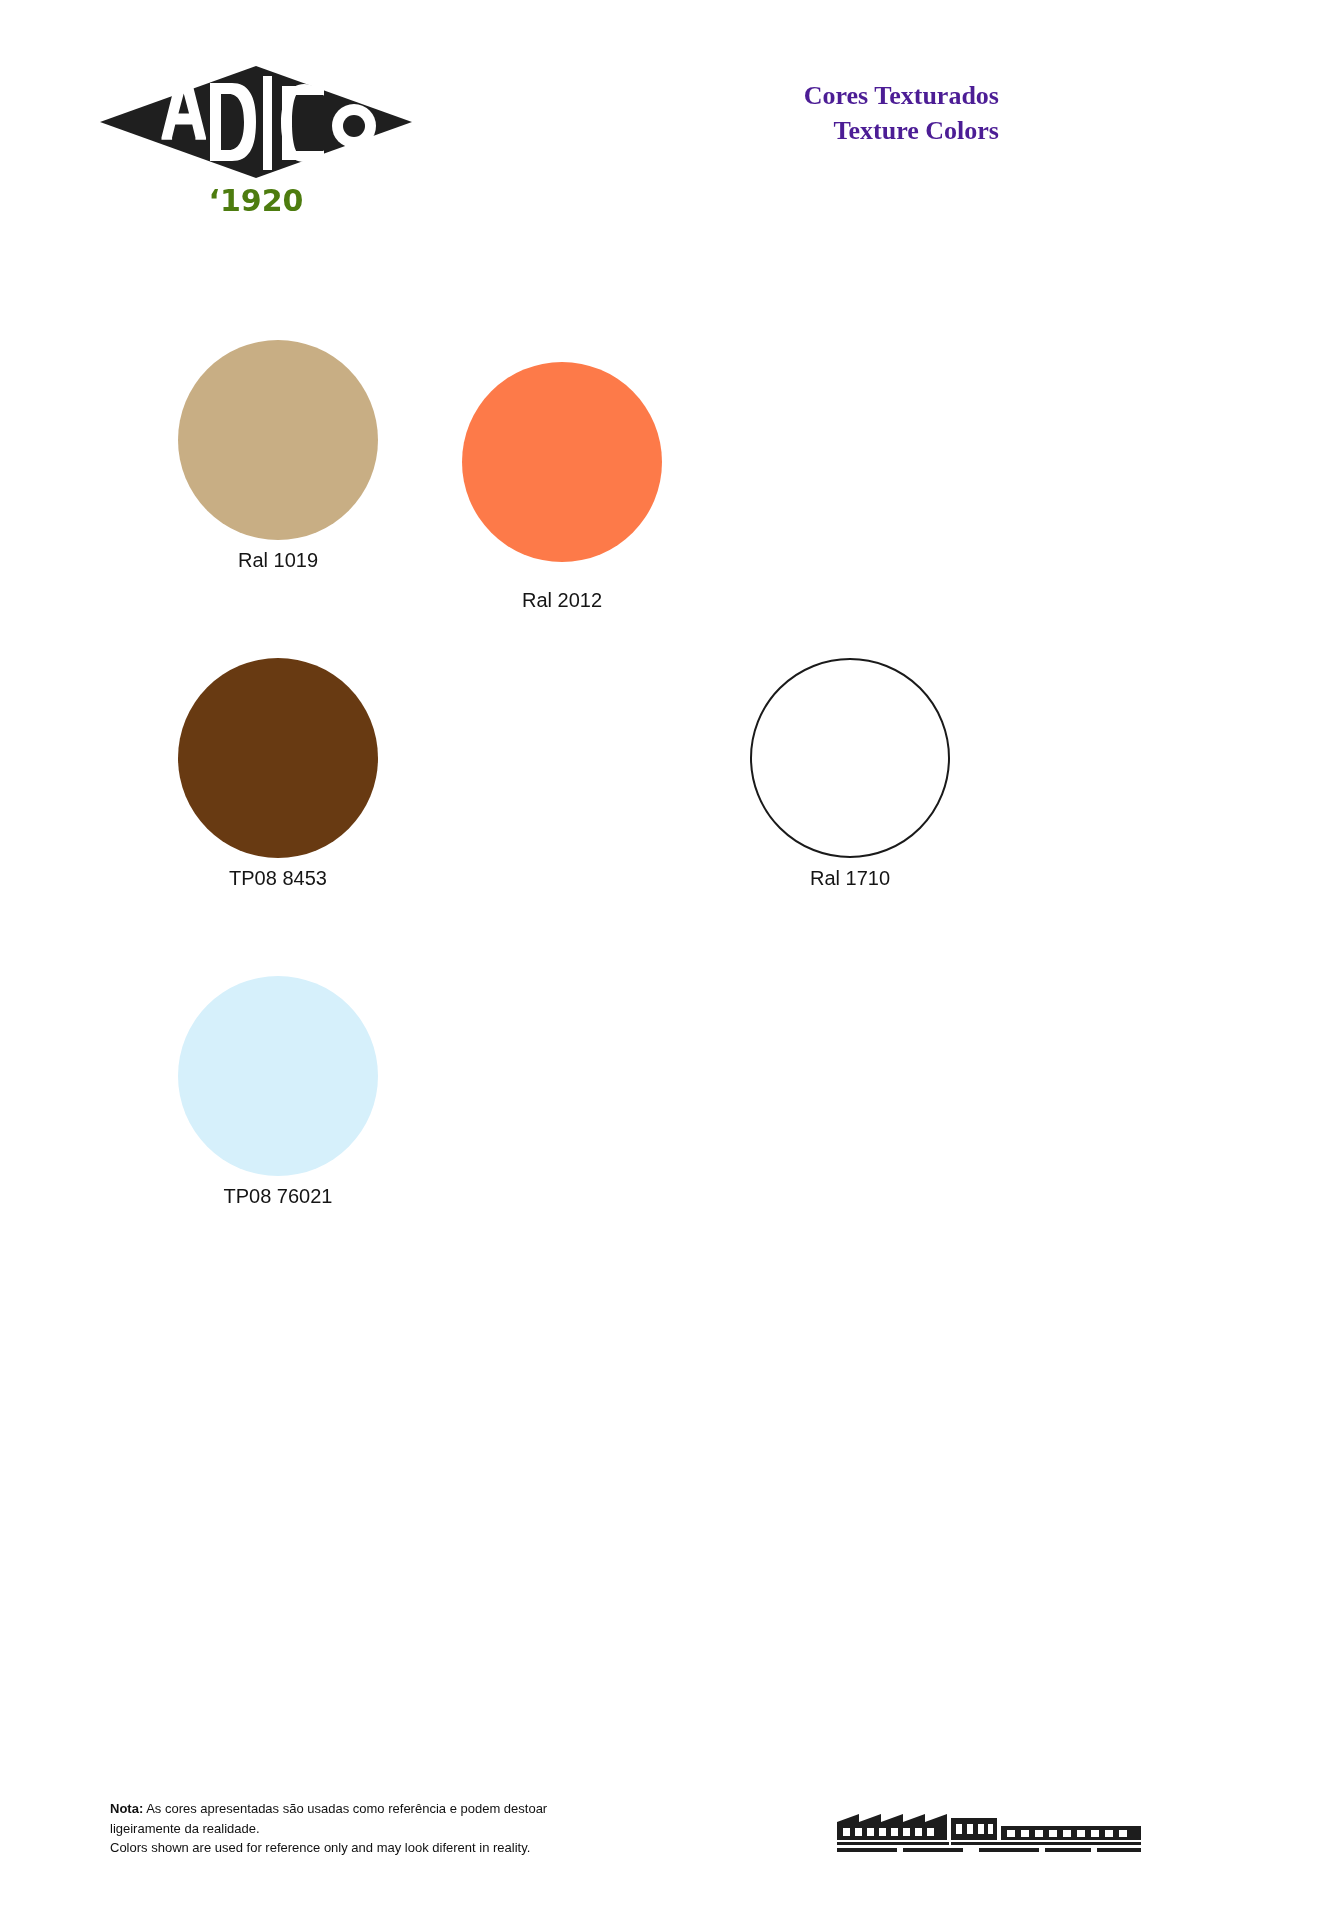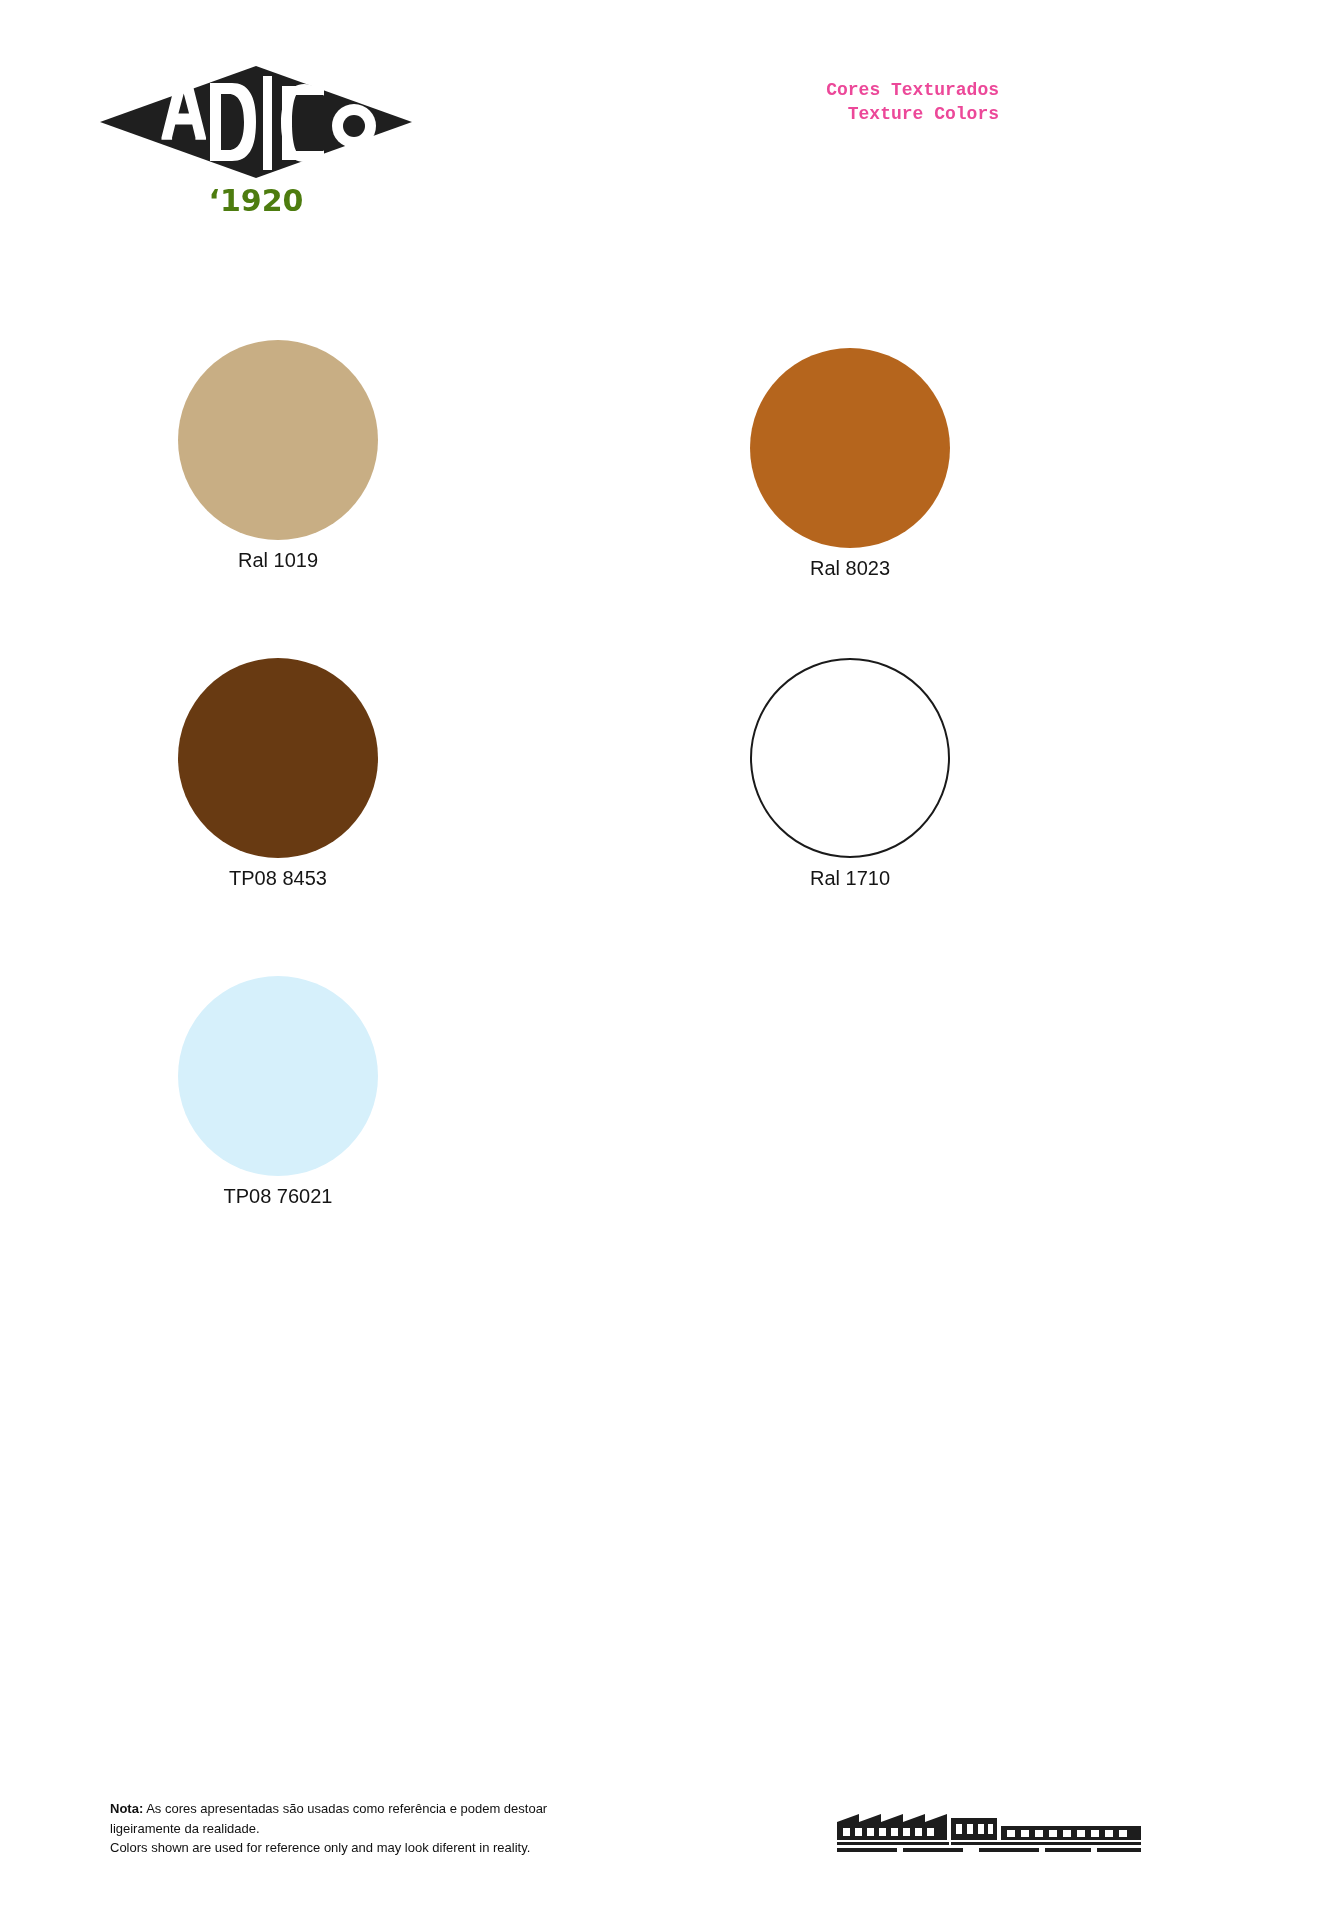--- a/index.html
+++ b/index.html
@@ -52,25 +52,25 @@
 
   .title-block {
     position: absolute;
     right: 330px;
     top: 78px;
     text-align: right;
     width: 420px;
   }
 
   .title-line {
-    font-family: Liberation Mono, monospace;
+    font-family: Liberation Serif, serif;
     font-weight: bold;
-    font-size: 18px;
+    font-size: 26px;
     line-height: 1.35;
-    color: #ec4899;
+    color: #4c1d95;
     white-space: nowrap;
   }
 
   
   .grid {
     position: absolute;
     left: 0;
     top: 340px;
     width: 1329px;
   }
@@ -184,23 +184,23 @@
 
 </div>
 
 <div class="grid">
 
   <div class="grid-row">
     <div class="swatch col0 offset-c">
       <span class="swatch-dot" style="background: rgb(200, 174, 132);"></span>
       <div class="swatch-label nudge-up">Ral 1019</div>
     </div>
-    <div class="swatch col2 offset-a">
-      <span class="swatch-dot" style="background: rgb(181, 101, 29);"></span>
-      <div class="swatch-label nudge-up">Ral 8023</div>
+    <div class="swatch col1 offset-b">
+      <span class="swatch-dot" style="background: rgb(253, 122, 73);"></span>
+      <div class="swatch-label nudge-down">Ral 2012</div>
     </div>
   </div>
 
   <div class="grid-row">
     <div class="swatch col0 offset-c">
       <span class="swatch-dot" style="background: rgb(104, 58, 18);"></span>
       <div class="swatch-label nudge-up">TP08 8453</div>
     </div>
     <div class="swatch col2 offset-c">
       <span class="swatch-dot swatch-outlined" style="background: rgb(255, 255, 255); border: 2px solid rgb(26, 26, 26);"></span>

